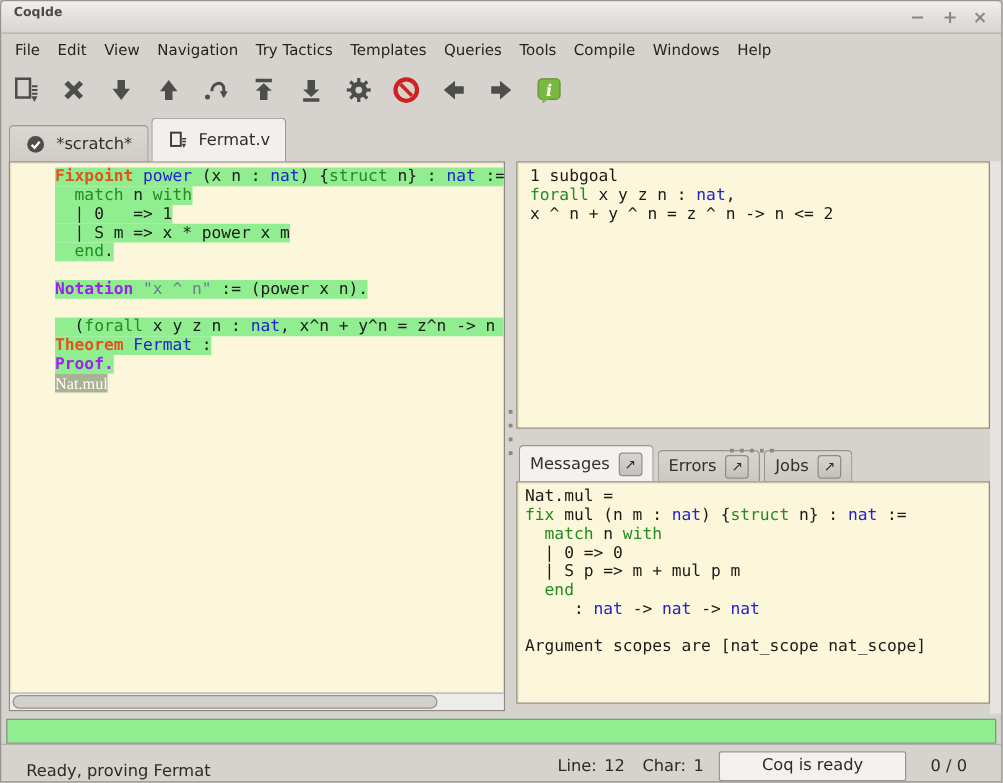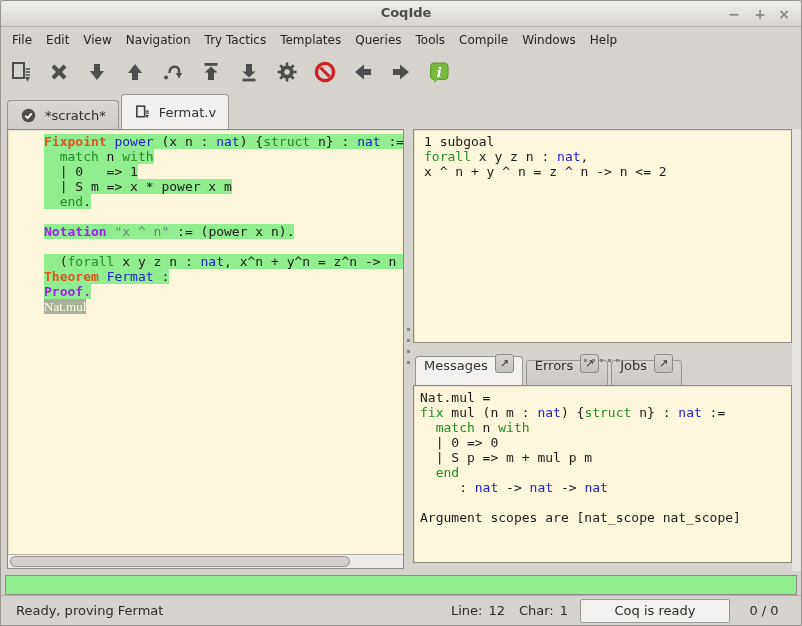--- a/index.html
+++ b/index.html
@@ -2,22 +2,22 @@
 <html style="--processed: #90EE90; --busy: #A9B197; --editor-bg: #FCF6DA; --progress: #90EE90; --kwdecl: #E2531B; --kwc: #228B22; --identc: #2121CE; --kwmod: #A020F0; --strc: #69808C;"><head>
 <meta charset="utf-8">
 <style>
   html,body{margin:0;padding:0;background:#b8b5b0;font-family:"DejaVu Sans",sans-serif;}
   *{box-sizing:border-box;}
   #window{position:relative;width:802px;height:626px;background:#d6d3ce;border:1px solid #97948f;
           border-radius:4px 4px 0 0;overflow:hidden;}
   
   #titlebar{position:absolute;top:0;left:0;right:0;height:26px;
             background:linear-gradient(#efeeec,#d8d5d0);border-bottom:1px solid #b5b2ad;}
-  #window-title{position:absolute;left:10px;right:0;top:4px;text-align:center;
-                font-weight:bold;font-size:13px;color:#4e4b47;}
+  #window-title{position:absolute;left:10px;right:0;top:4px;text-align:left;
+                font-weight:bold;font-size:10px;color:#4e4b47;}
   .winctl{position:absolute;top:3px;width:22px;height:20px;text-align:center;line-height:20px;
           font-size:14px;font-weight:bold;color:#8a8782;cursor:default;}
   #btn-min{right:56px;} #btn-max{right:30px;} #btn-close{right:6px;}
   
   #menubar{position:absolute;top:27px;left:0;right:0;height:23px;display:flex;align-items:center;
            padding-left:4px;}
   .menu-item{font-size:12px;color:#26241f;padding:3px 7px;white-space:nowrap;}
   
   #toolbar{position:absolute;top:50px;left:0;right:0;height:42px;display:flex;align-items:center;
            padding-left:6px;gap:10px;}
@@ -42,21 +42,21 @@
         background:#d3d0cb;border:1px solid #96938e;border-radius:6px;}
   #vsplitter{width:9px;position:relative;}
   .vdots{position:absolute;left:3px;top:50%;margin-top:-22px;}
   .vdots i{display:block;width:3px;height:3px;background:#8b8883;margin-bottom:8px;}
   #right-col{flex:1;display:flex;flex-direction:column;margin-right:9px;}
   #goal-panel{height:214px;padding:4px 10px;overflow:hidden;}
   #hsplitter{height:12px;position:relative;}
   .hdots{position:absolute;top:4px;left:50%;margin-left:-19px;}
   .hdots i{display:inline-block;width:3px;height:3px;background:#8b8883;margin-right:5px;}
   #msg-tabbar{height:30px;display:flex;align-items:flex-end;padding-left:2px;}
-  .msgtab{display:flex;align-items:flex-end;gap:7px;padding:12px 8px;height:25px;margin-right:3px;
+  .msgtab{display:flex;align-items:center;gap:7px;padding:12px 8px;height:25px;margin-right:3px;
           border:1px solid #97948f;border-bottom:none;border-radius:4px 4px 0 0;
           background:linear-gradient(#d8d5d0,#ccc9c4);font-size:13px;color:#33302c;}
   .msgtab.active{height:29px;background:#f3f2f0;}
   .detach-btn{width:19px;height:19px;border:1px solid #8f8c87;border-radius:3px;
           background:linear-gradient(#d8d5d0,#c4c1bc);font-size:11px;line-height:17px;
           text-align:center;color:#33302c;}
   #messages-panel{flex:1;padding:4px 6px;overflow:hidden;margin-bottom:8px;}
   #right-gutter{position:absolute;right:0px;top:128px;width:9px;height:442px;background:#e6e4e0;}
   
   .cline{height:15px;line-height:15px;white-space:pre;font-family:"DejaVu Sans Mono",monospace;
@@ -69,21 +69,21 @@
   .seg-ident{color:var(--identc);}
   .seg-kw{color:var(--kwc);}
   .seg-kwmod{color:var(--kwmod);font-weight:bold;}
   .seg-str{color:var(--strc);}
   .seg-plain{color:#1c1a17;}
   .seg-busytext{color:#fffdf2;font-family:Liberation Serif, serif;}
   
   #progressbar{position:absolute;left:4px;right:4px;top:574px;height:20px;
                background:var(--progress);border:1px solid #8f8c87;}
   #statusbar{position:absolute;left:0;right:0;bottom:0;height:30px;border-top:1px solid #b3b0ab;
-             display:flex;align-items:center;font-size:13px;color:#2e2b27;padding:0 15px;}
+             display:flex;align-items:flex-end;font-size:13px;color:#2e2b27;padding:0 20px;}
   #status-left{flex:1;}
   #status-right{display:flex;align-items:center;gap:6px;}
   .status-num{margin-right:8px;}
   #coq-status-box{width:150px;height:24px;border:1px solid #9b9893;border-radius:2px;
                   background:#f2f1ef;text-align:center;line-height:22px;margin:0 6px;}
   #status-counter{width:44px;text-align:center;}
 </style>
 </head>
 <body>
 

